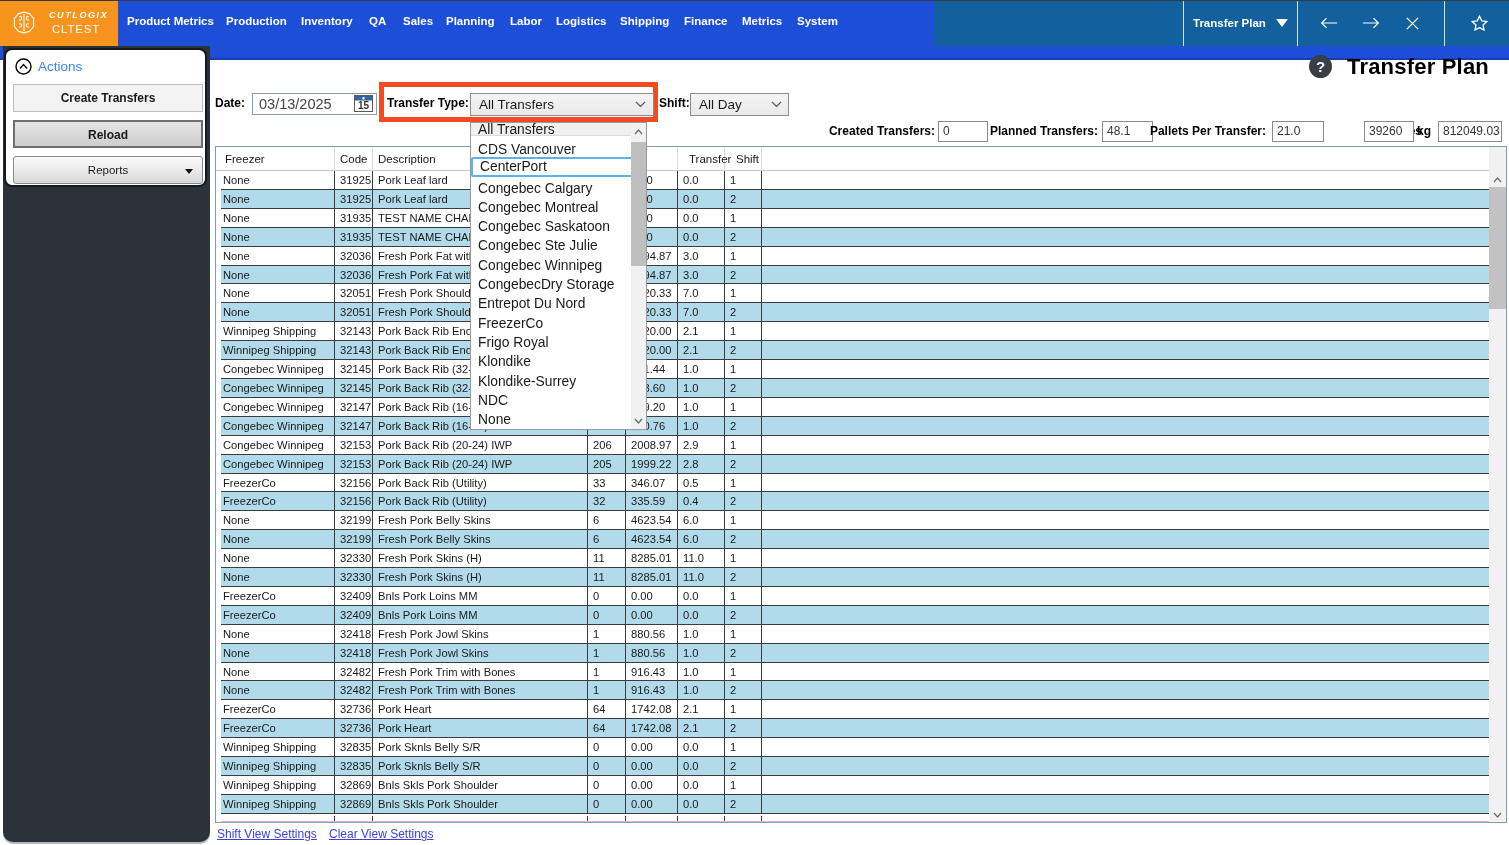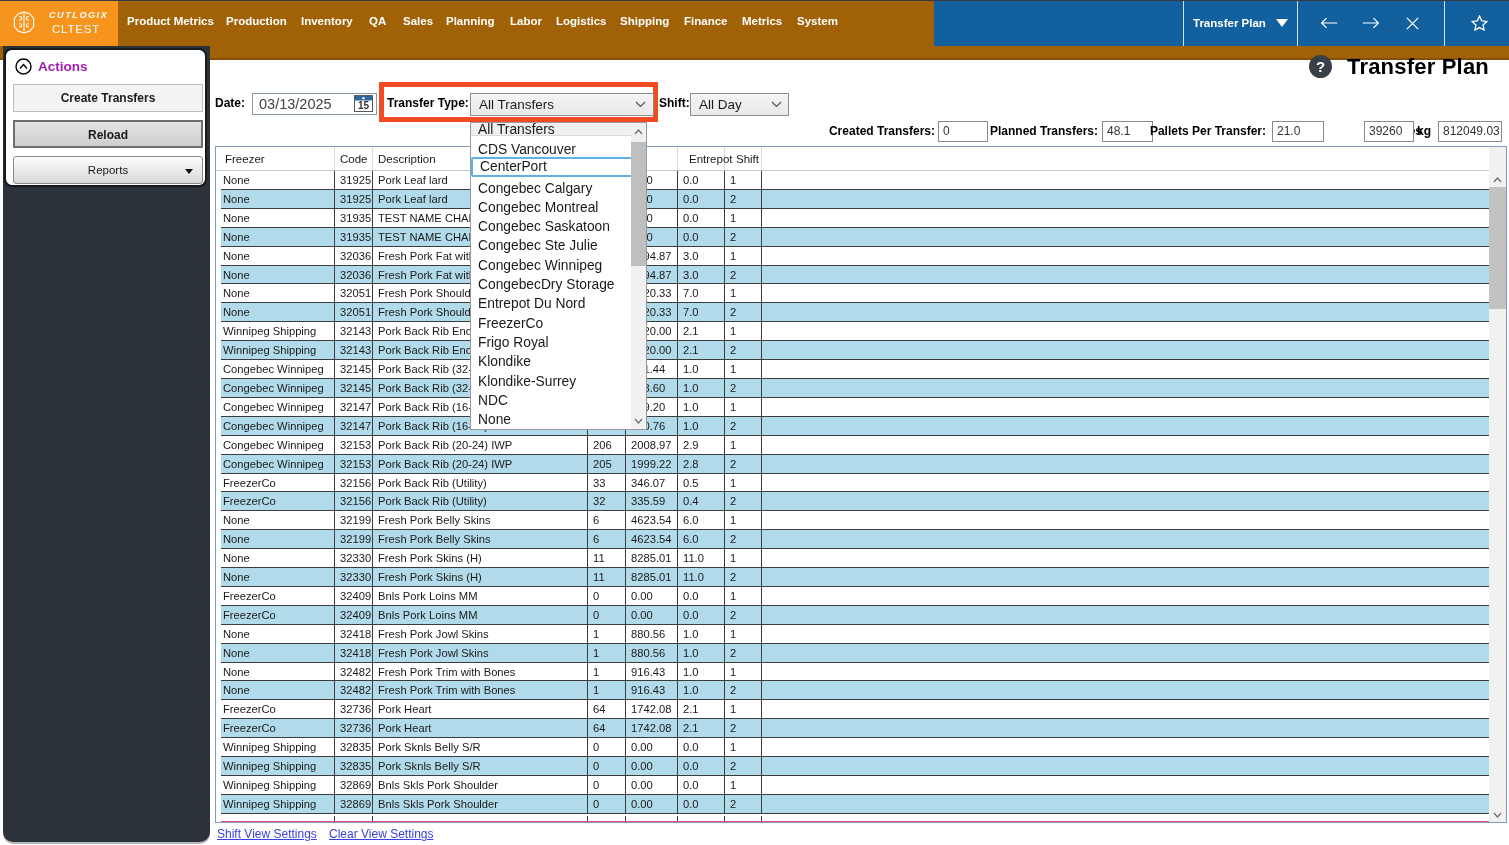--- a/index.html
+++ b/index.html
@@ -1,21 +1,21 @@
 <!DOCTYPE html>
 <html><head>
 <meta charset="utf-8">
 <style>
 * { margin:0; padding:0; box-sizing:border-box; }
 html,body { width:1509px; height:845px; overflow:hidden; background:#fff;
   font-family:"Liberation Sans", sans-serif; }
 #stage { position:relative; width:1509px; height:845px; background:#fff; }
 
 
-#topbar { position:absolute; left:0; top:0; width:1509px; height:60px; background:#a16207; box-shadow:inset 0 -2px 0 rgba(0,0,0,0.18); }
+#topbar { position:absolute; left:0; top:0; width:1509px; height:60px; background:#1d4ed8; box-shadow:inset 0 -2px 0 rgba(0,0,0,0.18); }
 #logo { position:absolute; left:0; top:0; width:118px; height:46px; background:#f7941e; }
 #logo svg.brain { position:absolute; left:12px; top:10px; }
 #logotext { position:absolute; left:49px; top:10px; color:#fff; }
 #logotext .l1 { font-size:9px; font-weight:bold; font-style:italic; letter-spacing:1.6px; }
 #logotext .l2 { font-size:11.5px; margin-top:3px; margin-left:3px; letter-spacing:0.8px; }
 #menu { position:absolute; left:0; top:0; width:934px; height:46px; }
 #menu span { position:absolute; top:15px; color:#fff; font-size:11.5px; font-weight:bold; white-space:nowrap; }
 #bluebar { position:absolute; left:934px; top:0; width:575px; height:46px; background:#12619e; }
 #gts { position:absolute; left:10px; top:9px; width:229px; height:27px; background:#fff;
   font-size:13.5px; font-style:italic; color:#b6c2ce; line-height:27px; padding-left:7px; }
@@ -24,21 +24,21 @@
   font-size:11.5px; font-weight:bold; line-height:46px; padding-left:9px; }
 #tpbtn .caret { display:inline-block; width:0; height:0; border-left:6px solid transparent;
   border-right:6px solid transparent; border-top:8px solid #fff; margin-left:10px; }
 .navico { position:absolute; top:0; height:46px; color:#fff; display:flex; align-items:center; justify-content:center; }
 
 
 #sidebar { position:absolute; left:3px; top:46px; width:207px; height:796px; background:#2b323a; border-radius:0 0 10px 10px; box-shadow:0 2px 0 rgba(120,124,130,0.55); }
 #panel { position:absolute; left:1px; top:2px; width:203px; height:139px; background:#fff;
   border:2.5px solid #16191d; border-radius:8px; }
 #panel .hdr { position:absolute; left:9px; top:8px; display:flex; align-items:center; }
-#panel .hdr .txt { font-size:13.5px; font-weight:bold; color:#a21caf; margin-left:6px; }
+#panel .hdr .txt { font-size:13.5px; font-weight:normal; color:#3b82f6; margin-left:6px; }
 .sbtn { position:absolute; left:7px; width:190px; height:28px; text-align:center;
   font-size:12px; font-weight:bold; color:#1a1a1a; line-height:26px; }
 #btn-create { top:34px; background:#f3f3f3; border:1px solid #bdbdbd; }
 #btn-reload { top:70px; background:linear-gradient(#e4e4e4,#cecece); border:2px solid #6e6e6e; }
 #btn-reports { top:106px; background:linear-gradient(#fdfdfd,#d8d8d8); border:1px solid #8a8a8a;
   border-radius:3px; font-weight:normal; font-size:11.5px; }
 #btn-reports .caret { position:absolute; right:9px; top:12px; width:0; height:0;
   border-left:4.5px solid transparent; border-right:4.5px solid transparent; border-top:5px solid #111; }
 
 
@@ -59,21 +59,21 @@
 #sel-tt { left:470px; top:93px; width:184px; }
 #sel-shift { left:690px; top:93px; width:99px; }
 
 
 .sbox { position:absolute; top:121px; height:21px; background:#fff; border:1px solid #8a8a8a;
   font-size:12px; color:#333; line-height:19px; padding-left:4px; }
 .slbl { position:absolute; top:124px; font-size:12px; font-weight:bold; color:#000; text-align:right; }
 
 
 #grid { position:absolute; left:215px; top:146px; width:1292px; height:677px;
-  border:1px solid #7f9db9; background:#ec4899; }
+  border:1px solid #7f9db9; background:#f9a8d4; }
 #ghead { position:absolute; left:0; top:0; width:1273px; height:24px; background:#fff;
   border-bottom:1px solid #c8c8c8; }
 #ghead .hc { position:absolute; top:0; height:23px; font-size:11.5px; color:#1a1a1a;
   line-height:24px; border-right:1px solid #dadada; }
 #rows { position:absolute; left:0; top:24px; width:1273px; height:650px; overflow:hidden; }
 .row { position:relative; width:1273px; height:18.91px; background:#fff;
   border-bottom:1px solid #3c3c3c; }
 .row.alt { background:#b1dbeb; }
 .row.sliver .c { top:2.5px; }
 .row .c { position:absolute; top:0; height:18px; font-size:11.2px; color:#1a1a1a;
@@ -205,21 +205,21 @@
   <div class="slbl" style="left:1271px;width:160px">kg</div>
   <div class="sbox" style="left:1438px;width:64px">812049.03</div>
 
   <div id="grid">
     <div id="ghead">
         <div class="hc" style="left:0px;width:119px;padding-left:9px">Freezer</div>
         <div class="hc" style="left:119px;width:38px;padding-left:5px">Code</div>
         <div class="hc" style="left:157px;width:215px;padding-left:5px">Description</div>
         <div class="hc" style="left:372px;width:38px;padding-left:5px"></div>
         <div class="hc" style="left:410px;width:52px;padding-left:5px"></div>
-        <div class="hc" style="left:462px;width:47px;padding-left:11px">Entrepot</div>
+        <div class="hc" style="left:462px;width:47px;padding-left:11px">Transfer</div>
         <div class="hc" style="left:509px;width:37px;padding-left:11px">Shift</div>
       </div>
     <div id="rows">
         <div class="row">
           <div class="c" style="left:0px;width:119px;padding-left:7px;">None</div>
           <div class="c" style="left:119px;width:38px;">31925</div>
           <div class="c" style="left:157px;width:215px;">Pork Leaf lard</div>
           <div class="c" style="left:372px;width:38px;">0</div>
           <div class="c" style="left:410px;width:52px;">0.00</div>
           <div class="c" style="left:462px;width:47px;">0.0</div>

